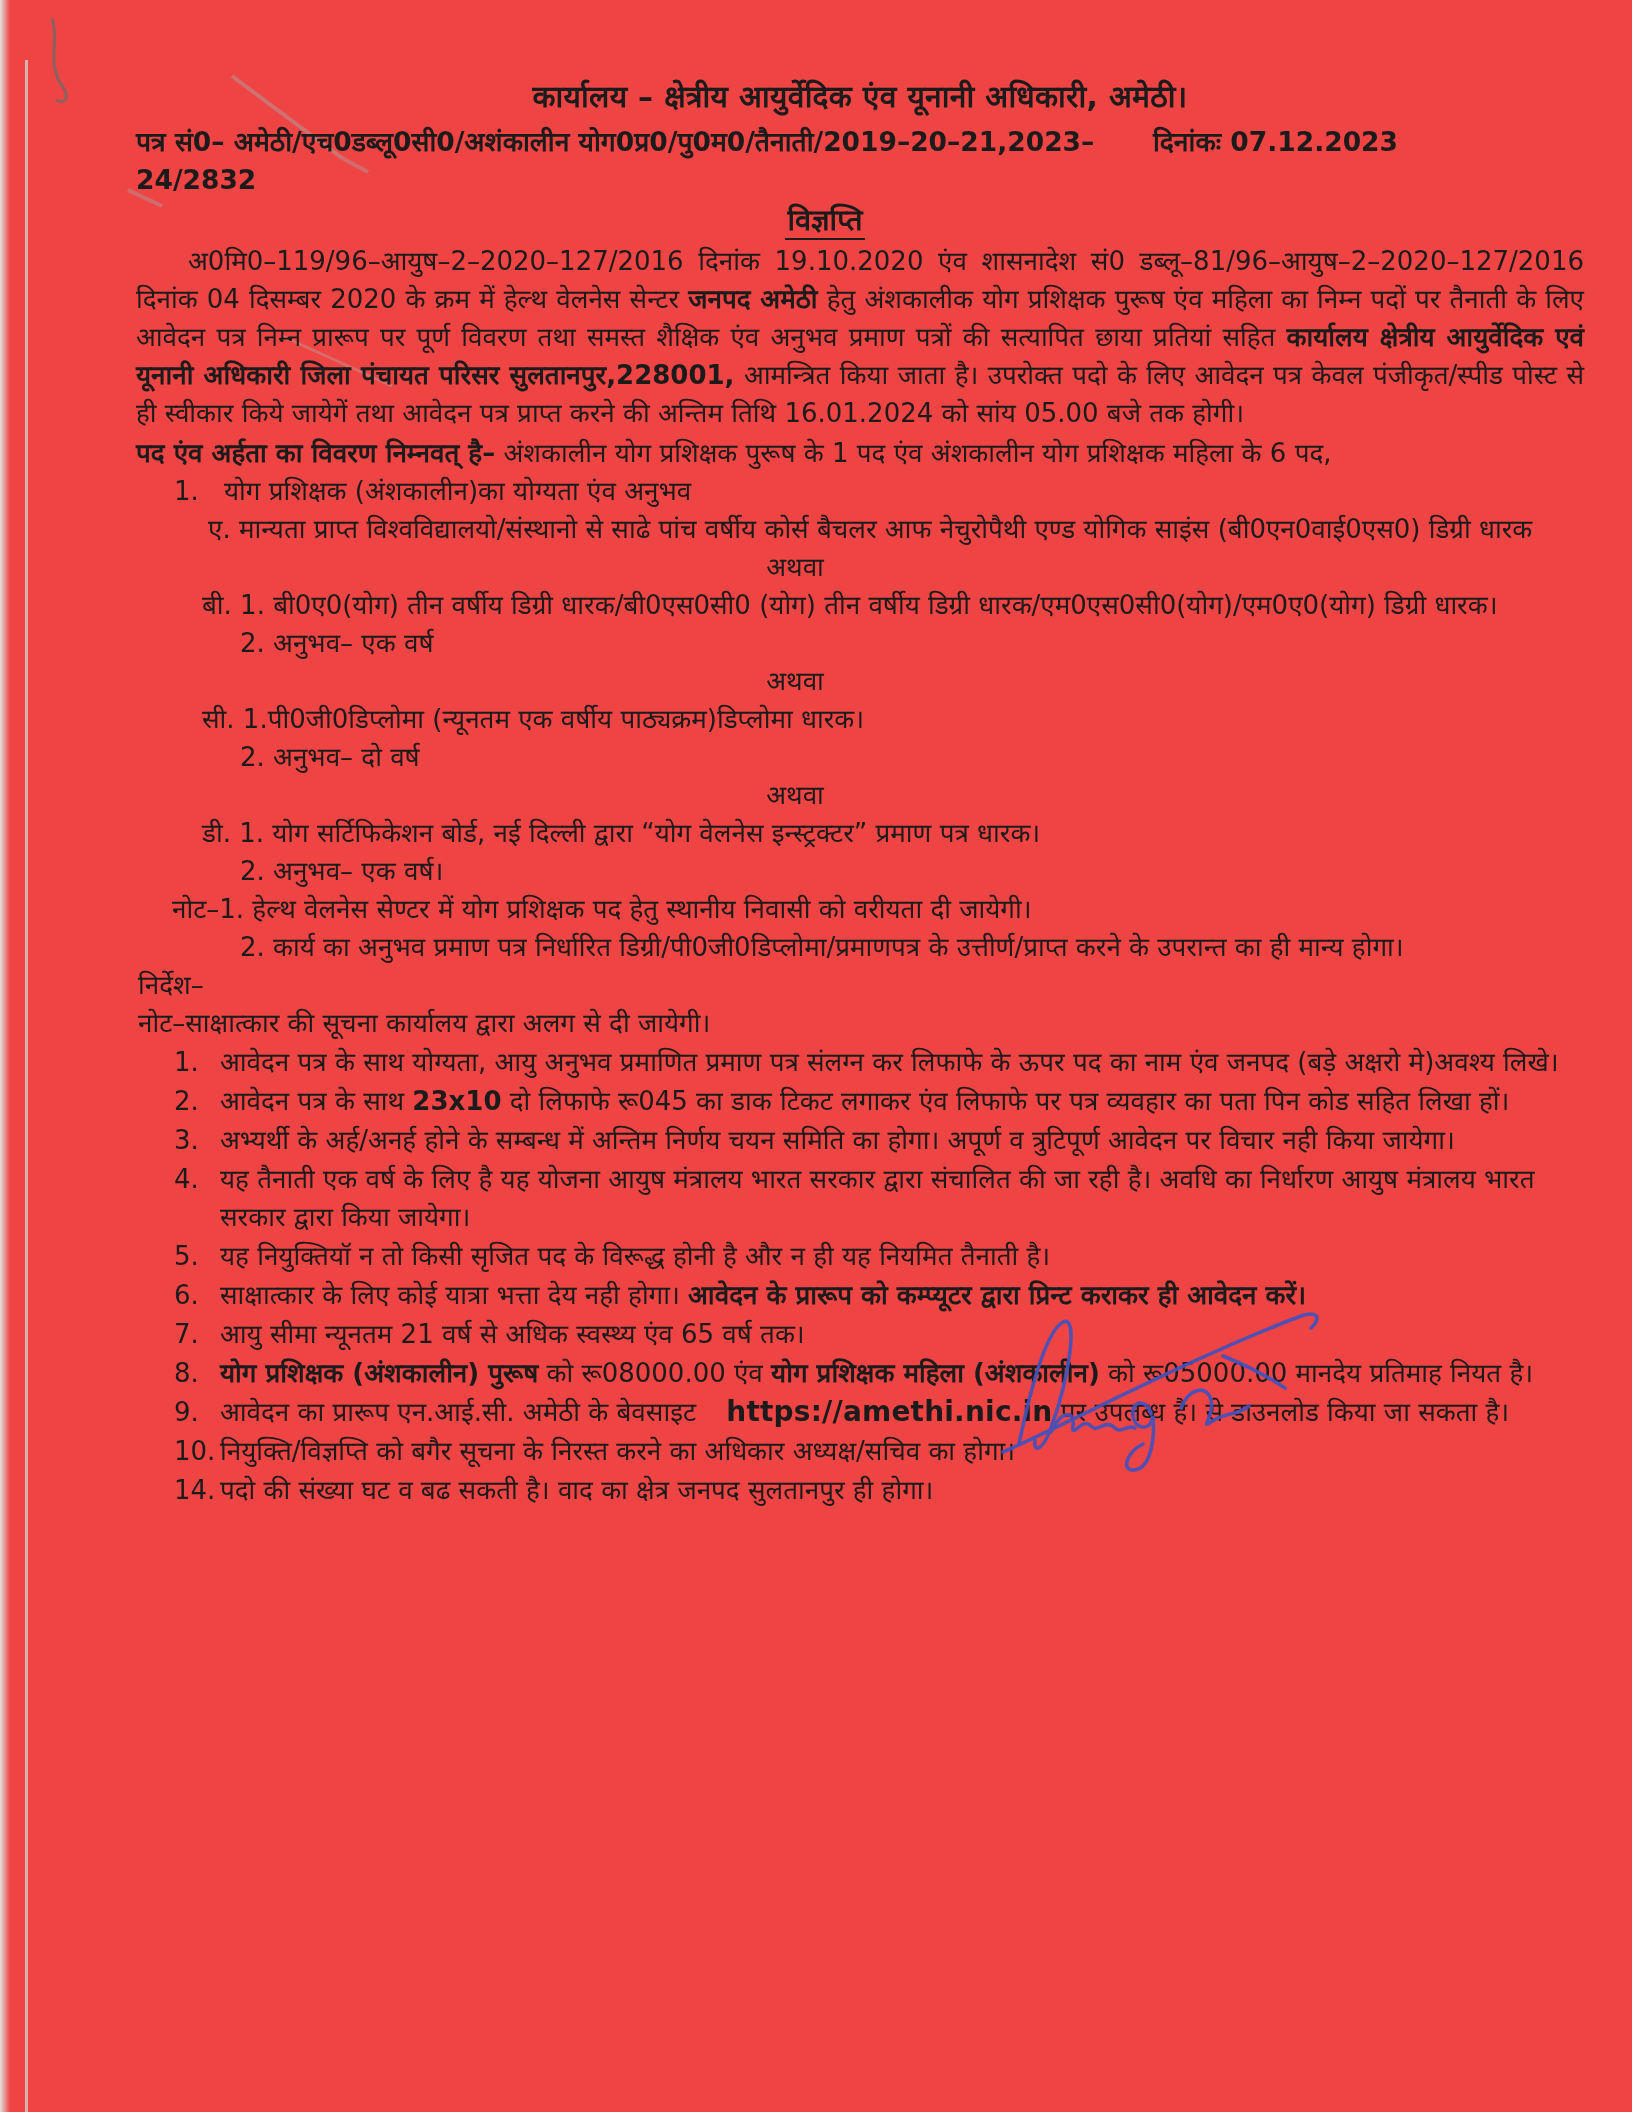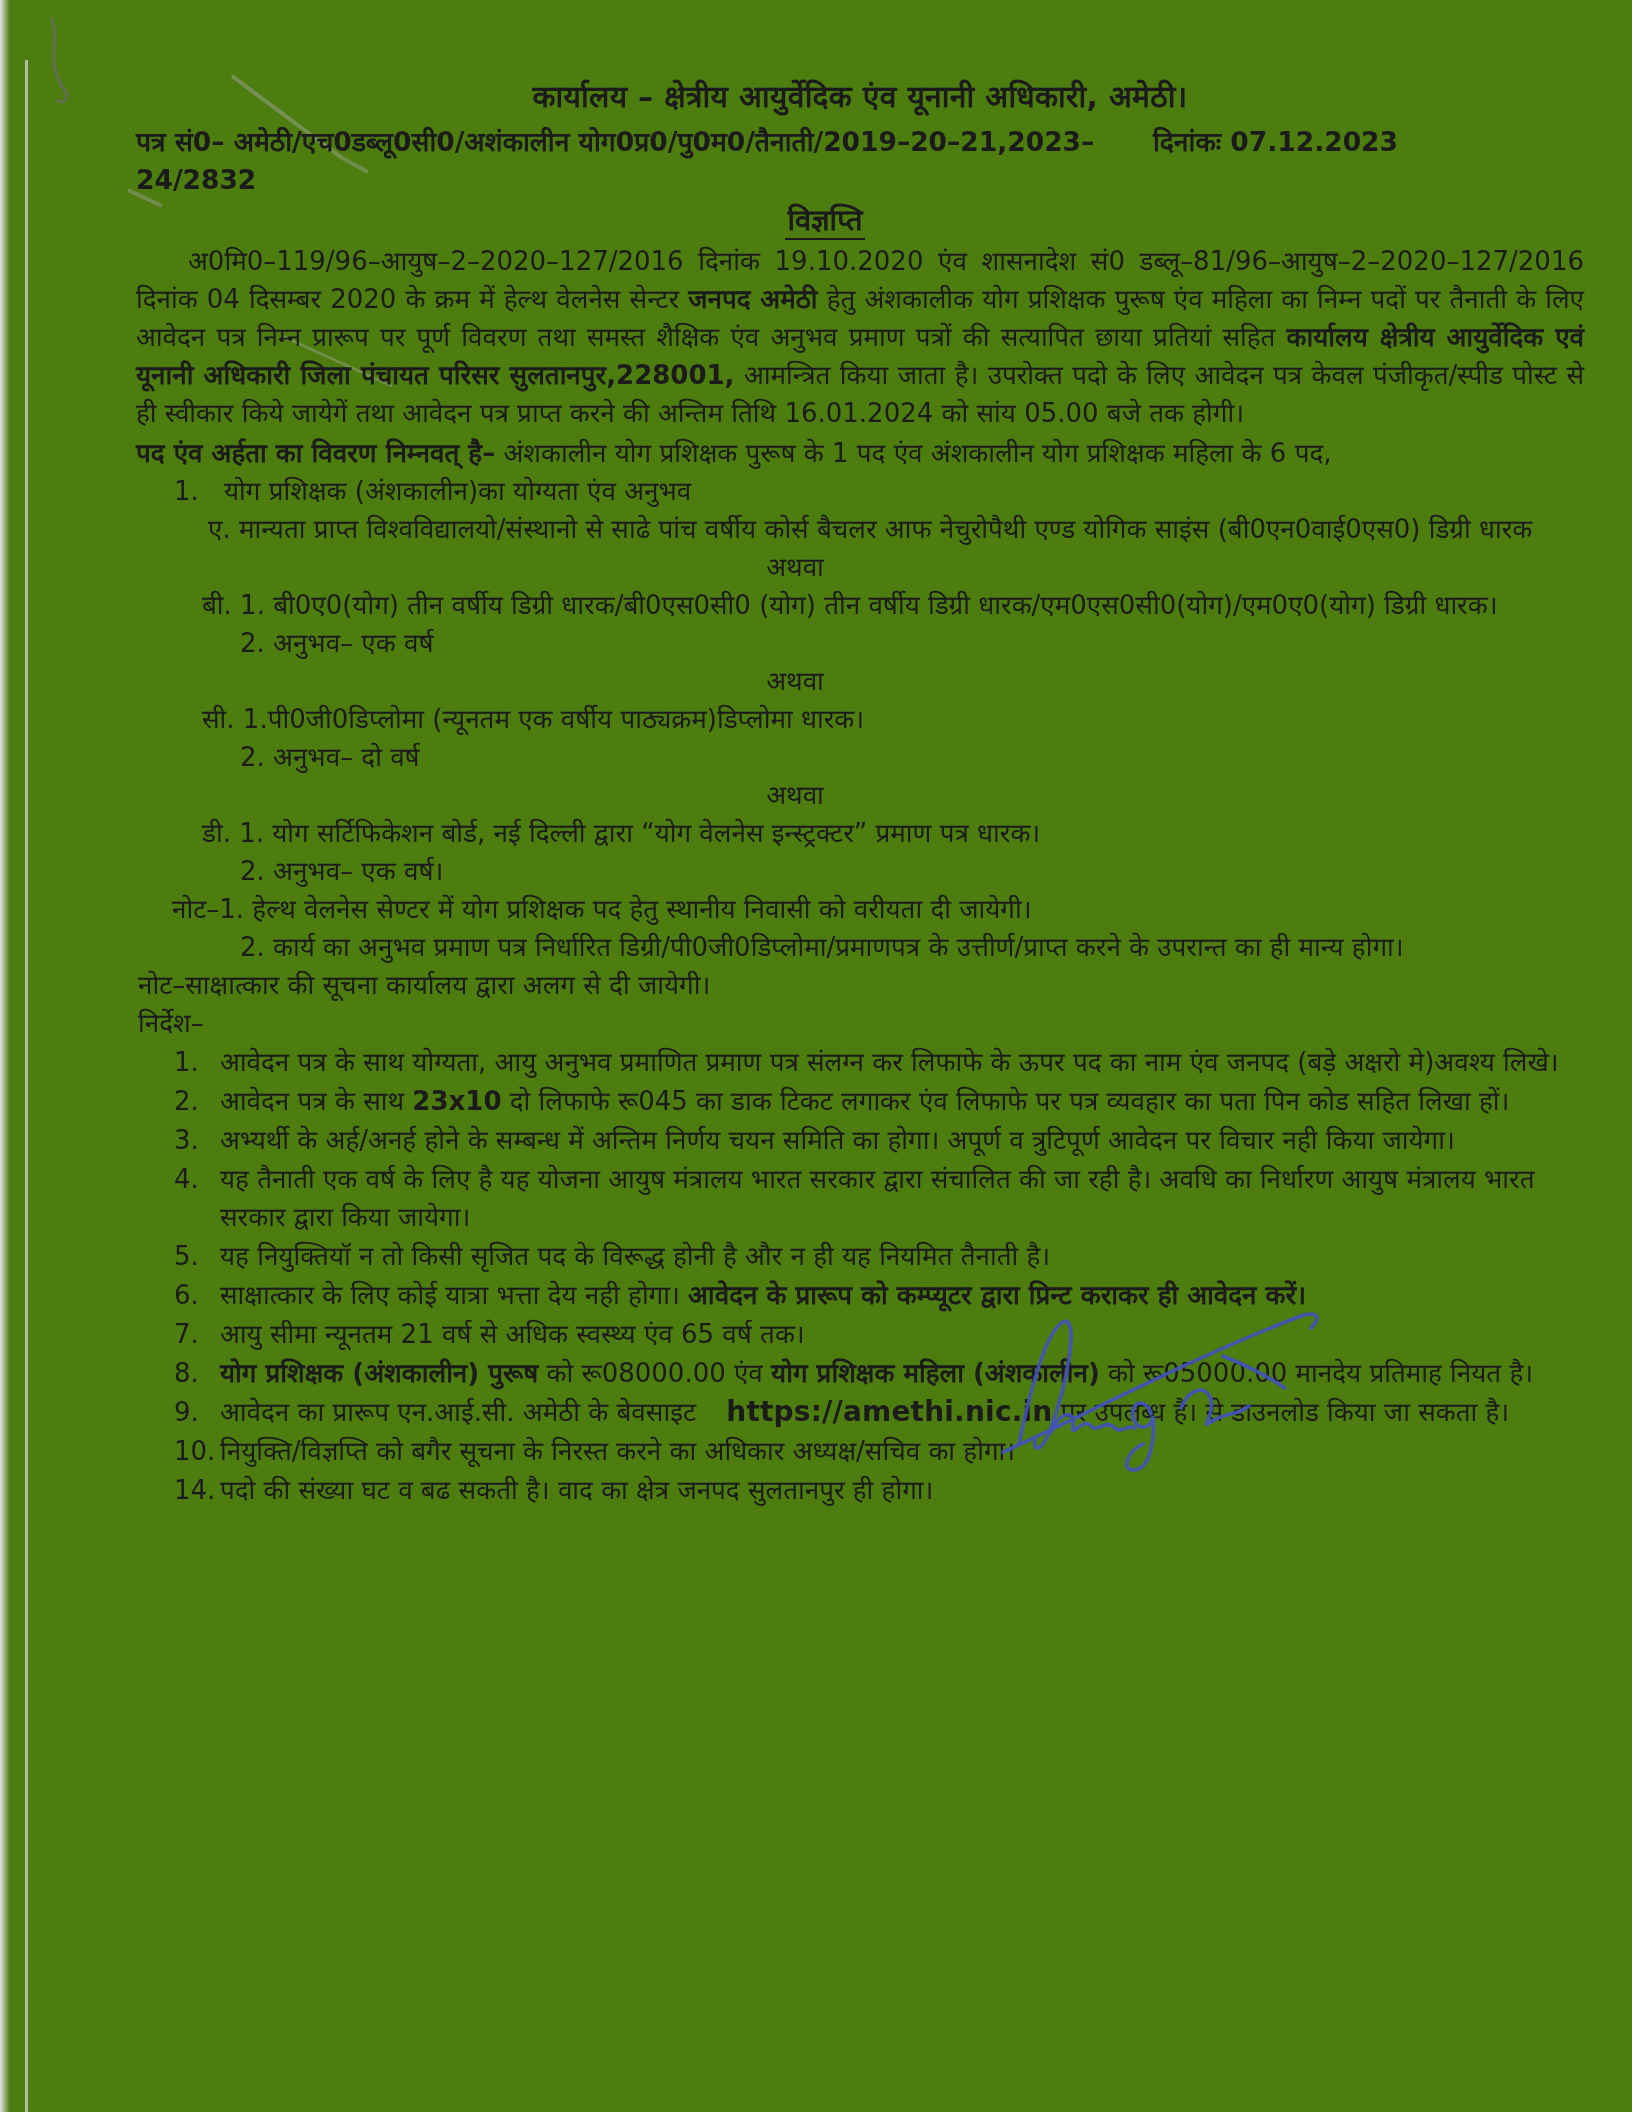--- a/index.html
+++ b/index.html
@@ -1,18 +1,18 @@
 <!DOCTYPE html>
 <html><head>
 <meta charset="utf-8">
 <style>
   html,body { margin:0; padding:0; background:#e9e9e7; }
   .page {
     position:relative; width:1632px; height:2112px;
-    background:#4d7c0f; overflow:hidden;
+    background:#ef4444; overflow:hidden;
     font-family:"DejaVu Sans", sans-serif;
     color:#1b1b1b;
   }
   .edge-shade { position:absolute; left:0; top:0; width:10px; height:100%;
     background:linear-gradient(to right,#e2e2e0,rgba(249,249,247,0)); }
   .crease { position:absolute; left:25px; top:60px; width:3px; height:2052px;
     background:#d3d3d1; opacity:.75; }
   .pencil { position:absolute; left:0; top:0; }
   .content { position:absolute; left:136px; top:66px; width:1448px;
     font-size:26px; line-height:38px; }
@@ -92,22 +92,22 @@
       <div class="or">अथवा</div>
       <div class="optLine">सी. 1.पी0जी0डिप्लोमा (न्यूनतम एक वर्षीय पाठ्यक्रम)डिप्लोमा धारक।</div>
       <div class="expLine">2. अनुभव– दो वर्ष</div>
       <div class="or">अथवा</div>
       <div class="optLine">डी. 1. योग सर्टिफिकेशन  बोर्ड, नई दिल्ली द्वारा “योग वेलनेस इन्स्ट्रक्टर” प्रमाण पत्र  धारक।</div>
       <div class="expLine">2. अनुभव– एक वर्ष।</div>
       <div class="noteLine">नोट–1. हेल्थ वेलनेस सेण्टर में योग प्रशिक्षक पद हेतु स्थानीय निवासी को वरीयता दी जायेगी।</div>
       <div class="note2Line">2. कार्य का अनुभव प्रमाण पत्र निर्धारित डिग्री/पी0जी0डिप्लोमा/प्रमाणपत्र के उत्तीर्ण/प्राप्त करने के उपरान्त का ही मान्य होगा।</div>
     </div>
 
+    <div class="plain">निर्देश–</div>
     <div class="plain">नोट–साक्षात्कार की सूचना कार्यालय द्वारा अलग से दी जायेगी।</div>
-    <div class="plain">निर्देश–</div>
 
     <div class="instr-list">
       <div class="instr">
         <span class="inum">1.</span>
         <span class="itext"><span>आवेदन पत्र के साथ योग्यता, आयु अनुभव प्रमाणित प्रमाण पत्र संलग्न कर लिफाफे के ऊपर पद का नाम एंव जनपद (बड़े अक्षरो मे)अवश्य लिखे।</span></span>
       </div>
       <div class="instr">
         <span class="inum">2.</span>
         <span class="itext"><span>आवेदन पत्र के साथ </span><span class="b">23x10</span><span> दो लिफाफे रू045 का डाक टिकट लगाकर एंव लिफाफे पर पत्र व्यवहार का पता पिन कोड सहित लिखा हों।</span></span>
       </div>

